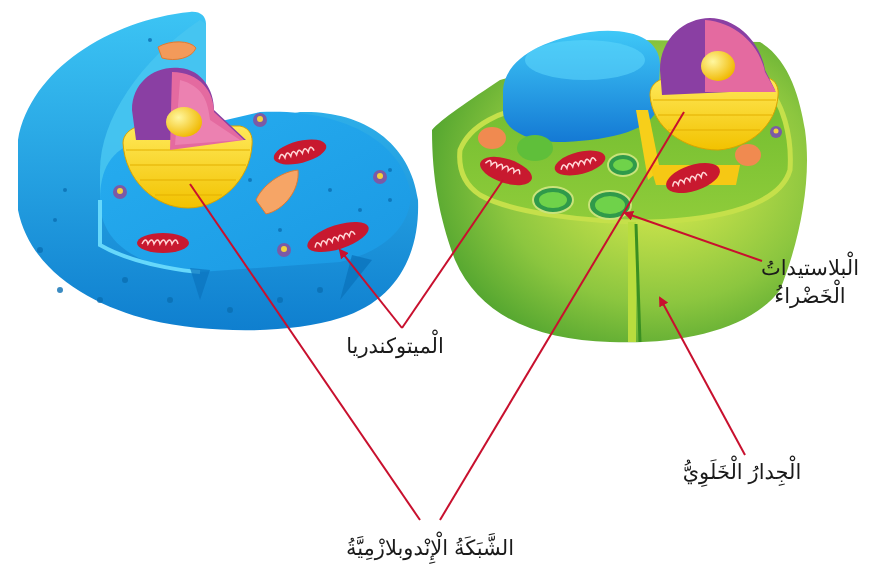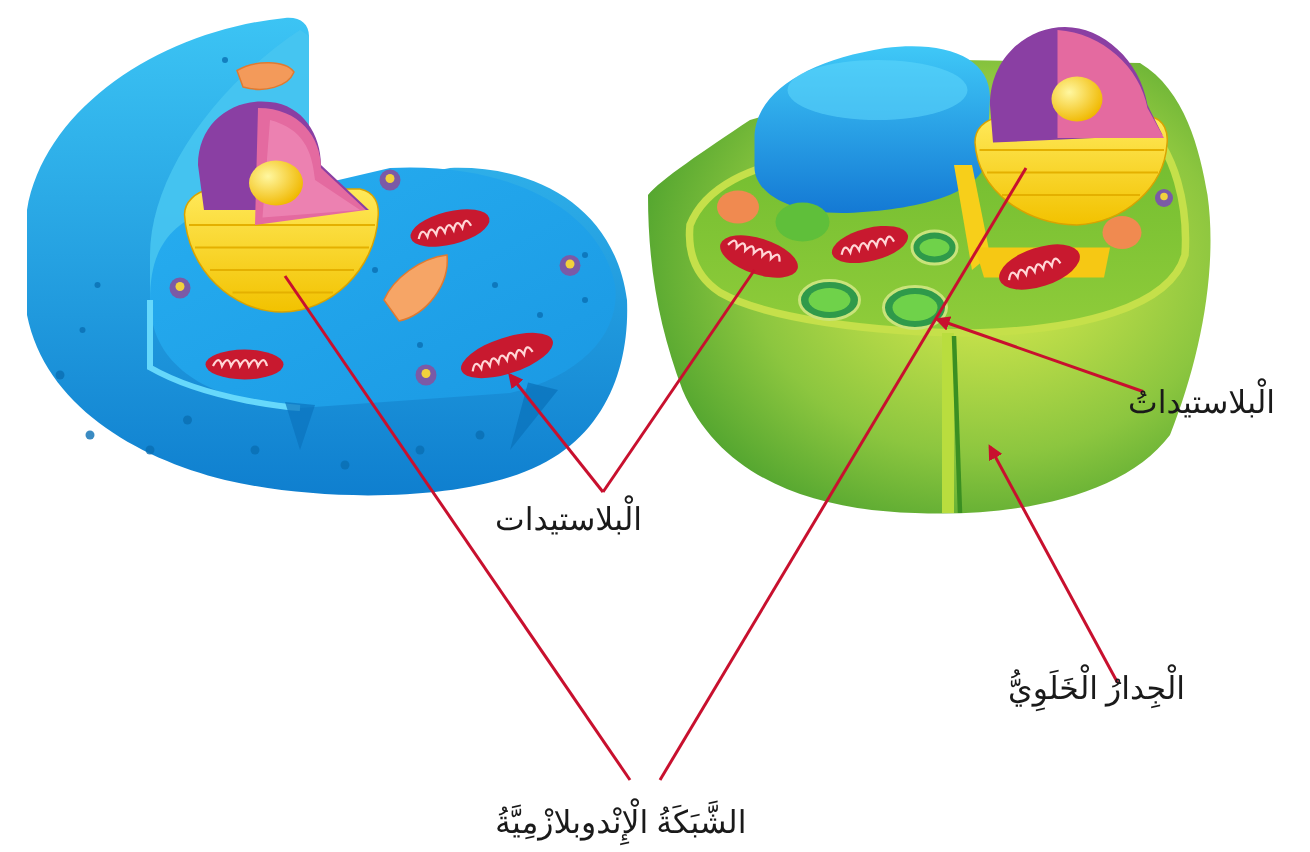--- a/index.html
+++ b/index.html
@@ -1,21 +1,21 @@
 <!DOCTYPE html>
 <html><head>
   <meta charset="utf-8">
   <style>
     html, body { margin:0; padding:0; background:#ffffff; }
     body { width:873px; height:568px; position:relative; overflow:hidden; font-family:"DejaVu Serif", serif; }
     .diagram { position:absolute; left:0; top:0; width:873px; height:568px; }
-    .label { position:absolute; direction:rtl; color:#1a1a1a; font-family:Liberation Serif, serif; font-size:21px; line-height:1.35; text-align:left; white-space:nowrap; }
+    .label { position:absolute; direction:rtl; color:#1a1a1a; font-family:Liberation Sans, sans-serif; font-size:21px; line-height:1.35; text-align:center; white-space:nowrap; }
     #lbl-mito { left:330px; top:332px; width:130px; }
     #lbl-chloro { left:752px; top:254px; width:116px; }
-    #lbl-wall { left:672px; top:445px; width:140px; }
+    #lbl-wall { left:672px; top:458px; width:140px; }
     #lbl-er { left:330px; top:534px; width:200px; }
     .lbl-line { display:block; }
   </style>
 </head>
 <body>
 
 <div class="diagram">
 <svg width="873" height="568" viewBox="0 0 873 568" xmlns="http://www.w3.org/2000/svg">
   <defs>
     <linearGradient id="blueBody" x1="0" y1="0" x2="0" y2="1">
@@ -187,23 +187,24 @@
     <line x1="440" y1="520" x2="684" y2="112"></line>
 
     <line x1="762" y1="261" x2="625" y2="213" marker-end="url(#arrow)"></line>
 
     <line x1="745" y1="455" x2="660" y2="298" marker-end="url(#arrow)"></line>
   </g>
 </svg>
 </div>
 
 <div class="label" id="lbl-mito">
-  <span class="lbl-line">الْبلاستيدات</span>
+  <span class="lbl-line">الْميتوكندريا</span>
 </div>
 <div class="label" id="lbl-chloro">
   <span class="lbl-line">الْبلاستيداتُ</span>
+  <span class="lbl-line">الْخَضْراءُ</span>
 </div>
 <div class="label" id="lbl-wall">
   <span class="lbl-line">الْجِدارُ الْخَلَوِيُّ</span>
 </div>
 <div class="label" id="lbl-er">
   <span class="lbl-line">الشَّبَكَةُ الْإِنْدوبلازْمِيَّةُ</span>
 </div>
 
 </body></html>

